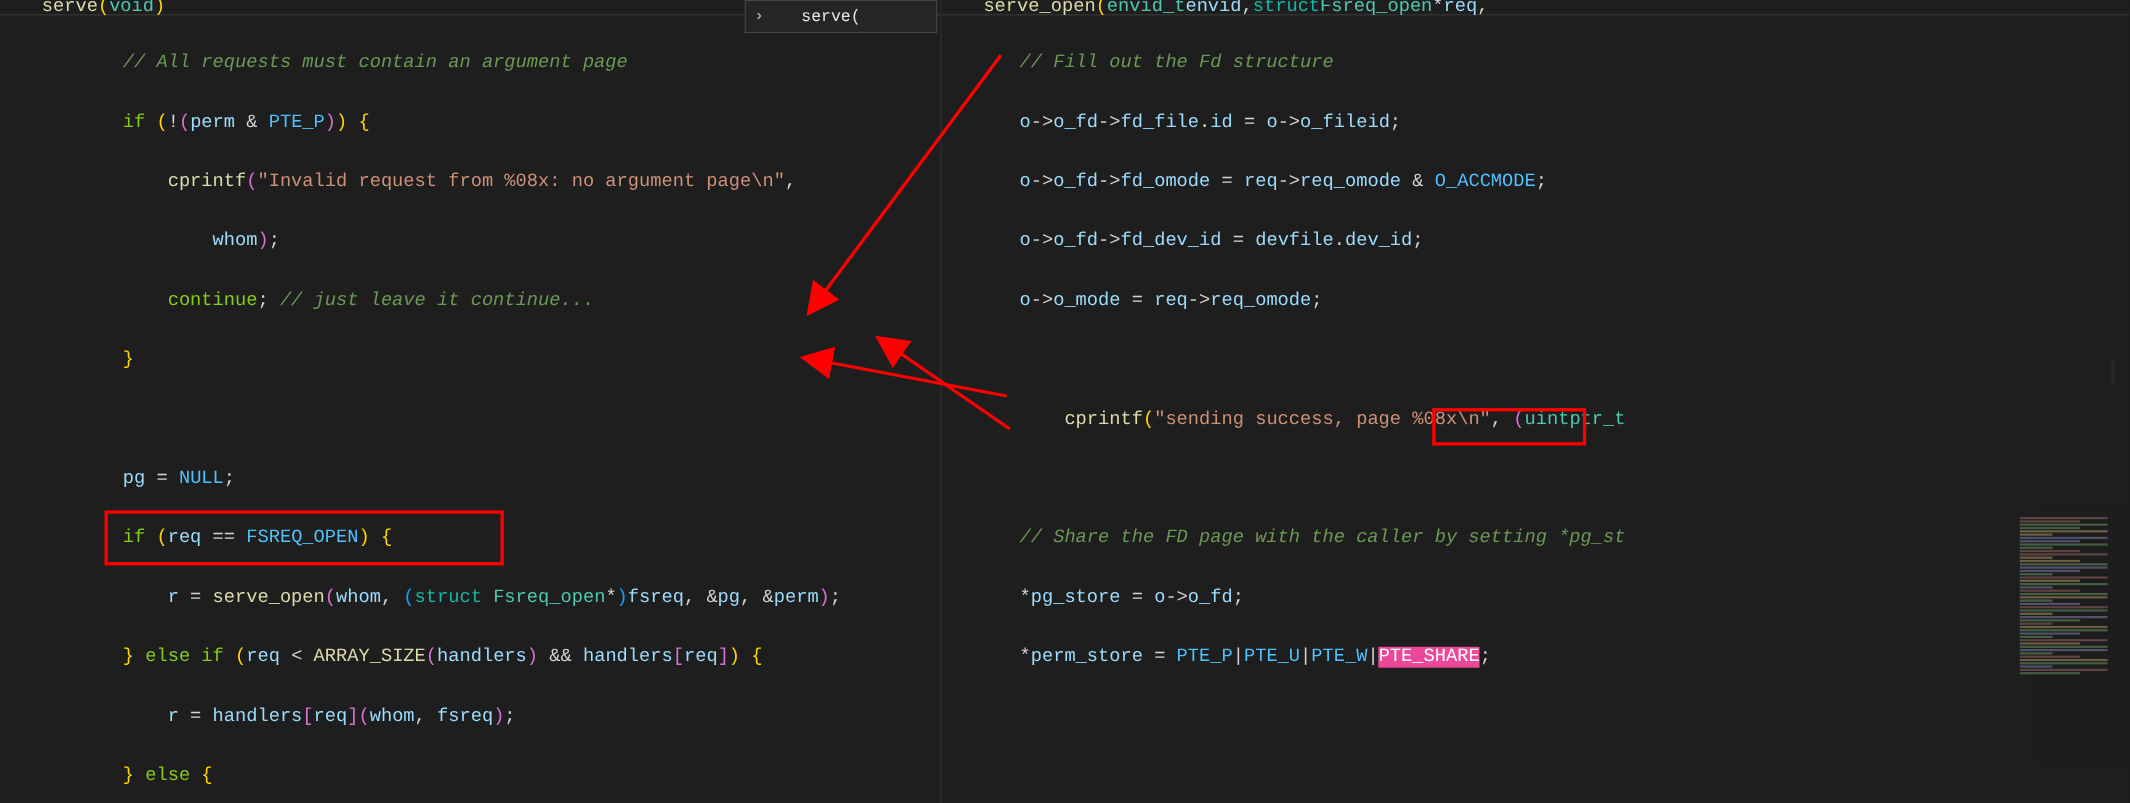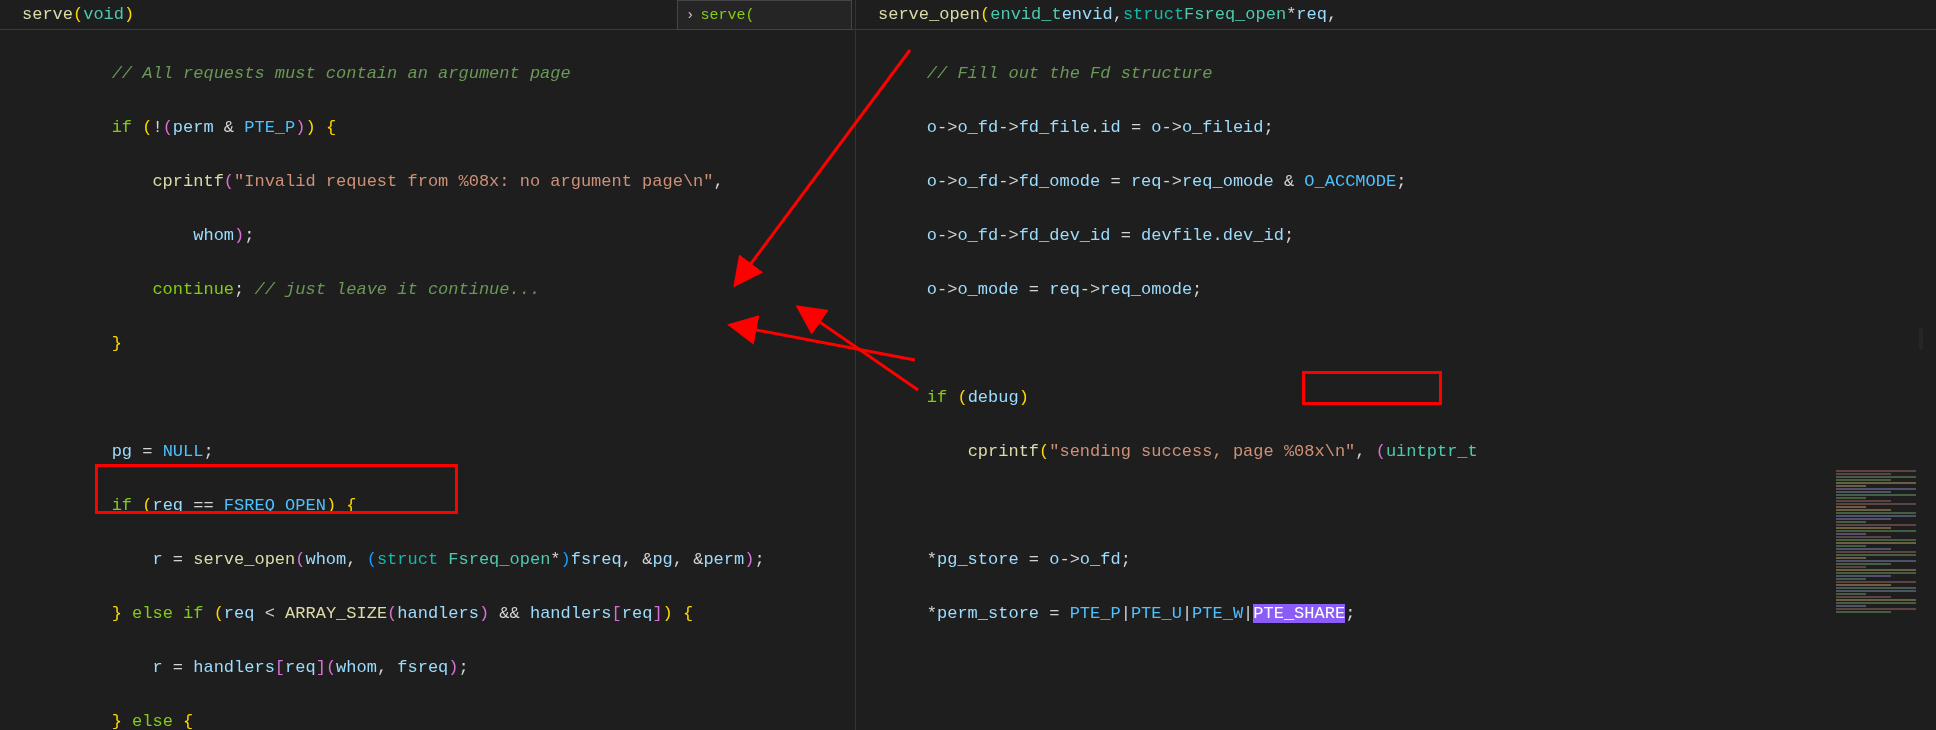--- a/index.html
+++ b/index.html
@@ -20,25 +20,25 @@
     height: 100%;
   }
   .pane {
     position: relative;
     overflow: hidden;
   }
   .pane-left { width: 855px; }
   .pane-right { flex: 1; border-left: 1px solid #333; }
   .sticky-header {
     background: #1e1e1e;
-    height: 30px;
+    height: 14px;
     border-bottom: 1px solid #3a3a3a;
     display: flex;
     align-items: center;
-    padding-left: 22px;
+    padding-left: 38px;
     position: relative;
     z-index: 5;
   }
   .code-area {
     padding: 3px 0 0 30px;
     white-space: pre;
     position: relative;
   }
   .line { display: block; height: 27px; }
   
@@ -48,21 +48,21 @@
   .type { color: #4ec9b0; text-align: center; }
   .str  { color: #ce9178; }
   .cmt  { color: #6a9955; font-style: italic; }
   .var  { color: #9cdcfe; }
   .const{ color: #4fc1ff; }
   .op   { color: #d4d4d4; }
   .br0  { color: #ffd700; }
   .br1  { color: #da70d6; }
   .br2  { color: #179fff; }
   .plain{ color: #d4d4d4; }
-  .hl   { background:#8b5cf6; color:#fff; }
+  .hl   { background:#ec4899; color:#fff; }
 
   
   .breadcrumb-float {
     position: absolute;
     top: 0;
     left: 677px;
     width: 175px;
     height: 30px;
     background: #252526;
     border: 1px solid #454545;
@@ -70,21 +70,21 @@
     align-items: center;
     font-size: 15px;
     color: #cccccc;
     z-index: 10;
   }
   .breadcrumb-float .chev {
     color: #cccccc;
     margin: 0 6px 0 8px;
     font-size: 14px;
   }
-  .breadcrumb-float .txt { color: #84cc16; }
+  .breadcrumb-float .txt { color: #e5e5e5; margin-left: 28px; }
 
   
   .redbox {
     position: absolute;
     border: 3px solid #ff0000;
     z-index: 3;
     pointer-events: none;
   }
   #box-left  { left: 95px;  top: 464px; width: 363px; height: 50px; }
   #box-right { left: 1302px; top: 371px; width: 140px; height: 34px; }
@@ -188,23 +188,23 @@
         <span class="plain">,</span>
     </div>
 
     <div class="code-area">
 <span class="line">    <span class="cmt">// Fill out the Fd structure</span></span>
 <span class="line">    <span class="var">o</span><span class="op">-&gt;</span><span class="var">o_fd</span><span class="op">-&gt;</span><span class="var">fd_file</span><span class="plain">.</span><span class="var">id</span> <span class="op">=</span> <span class="var">o</span><span class="op">-&gt;</span><span class="var">o_fileid</span><span class="plain">;</span></span>
 <span class="line">    <span class="var">o</span><span class="op">-&gt;</span><span class="var">o_fd</span><span class="op">-&gt;</span><span class="var">fd_omode</span> <span class="op">=</span> <span class="var">req</span><span class="op">-&gt;</span><span class="var">req_omode</span> <span class="op">&amp;</span> <span class="const">O_ACCMODE</span><span class="plain">;</span></span>
 <span class="line">    <span class="var">o</span><span class="op">-&gt;</span><span class="var">o_fd</span><span class="op">-&gt;</span><span class="var">fd_dev_id</span> <span class="op">=</span> <span class="var">devfile</span><span class="plain">.</span><span class="var">dev_id</span><span class="plain">;</span></span>
 <span class="line">    <span class="var">o</span><span class="op">-&gt;</span><span class="var">o_mode</span> <span class="op">=</span> <span class="var">req</span><span class="op">-&gt;</span><span class="var">req_omode</span><span class="plain">;</span></span>
 <span class="line"> </span>
-<span class="line">    <span class="ctrl">if</span> <span class="br0">(</span><span class="var">debug</span><span class="br0">)</span></span>
 <span class="line">        <span class="fn">cprintf</span><span class="br0">(</span><span class="str">"sending success, page %08x\n"</span><span class="plain">,</span> <span class="br1">(</span><span class="type">uintptr_t</span></span>
 <span class="line"> </span>
+<span class="line">    <span class="cmt">// Share the FD page with the caller by setting *pg_st</span></span>
 <span class="line">    <span class="op">*</span><span class="var">pg_store</span> <span class="op">=</span> <span class="var">o</span><span class="op">-&gt;</span><span class="var">o_fd</span><span class="plain">;</span></span>
 <span class="line">    <span class="op">*</span><span class="var">perm_store</span> <span class="op">=</span> <span class="const">PTE_P</span><span class="op">|</span><span class="const">PTE_U</span><span class="op">|</span><span class="const">PTE_W</span><span class="op">|</span><span class="hl">PTE_SHARE</span><span class="plain">;</span></span>
 
 
 
     </div>
 
     <div class="scroll-ind"></div>
 
     <div class="minimap">

